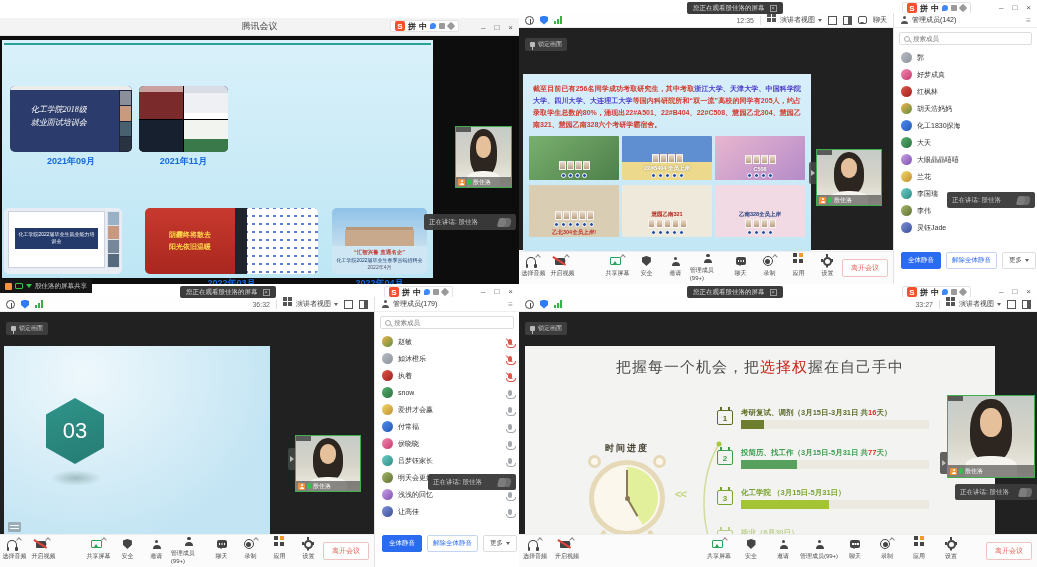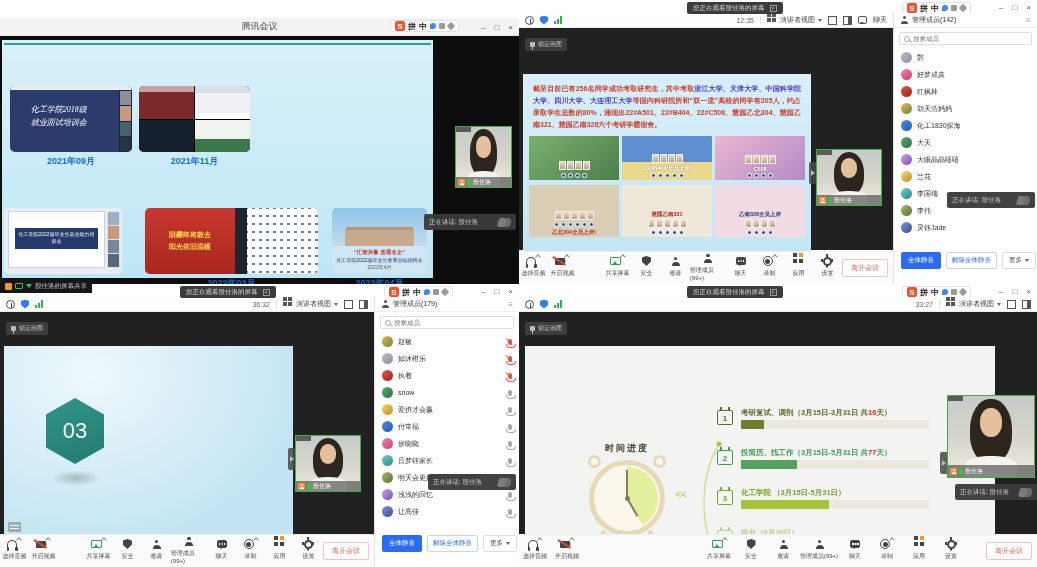--- a/index.html
+++ b/index.html
@@ -190,21 +190,21 @@
   .bd{width:5px;height:5px;border-radius:50%;background:#2a52a0;border:1px solid #fff}
   .tl{font-size:5.5px;color:#fff;font-weight:bold;text-shadow:0 0 2px rgba(0,0,0,.45);margin-bottom:1px;white-space:nowrap}
   .t11{background:linear-gradient(140deg,#79b06e,#4e7f4a)}
   .t12{background:linear-gradient(#5f8fd0 58%,#ecd98b 58%)}
   .t13{background:linear-gradient(140deg,#e9b6cf,#b48bc9)}
   .t21{background:#d9cdb4}.t21 .tl{color:#c03227;text-shadow:none}
   .t22{background:#efe9dc}.t22 .tl{color:#b3261c;text-shadow:none}
   .t23{background:#f2dae4}.t23 .tl{color:#24407e;text-shadow:none}
 
   
-  .q3-slide{position:absolute;left:4px;top:34px;width:289px;height:192px;background:radial-gradient(ellipse at 30% 15%,#eef8fc 0%,#c2e4f3 75%);z-index:2}
+  .q3-slide{position:absolute;left:4px;top:34px;width:266px;height:192px;background:radial-gradient(ellipse at 30% 15%,#eef8fc 0%,#c2e4f3 75%);z-index:2}
   .hexrow{position:absolute;left:42px;top:52px;display:flex;align-items:center;gap:16px}
   .hex{width:58px;height:66px;background:linear-gradient(160deg,#2f948a,#257c73);clip-path:polygon(50% 0,100% 25%,100% 75%,50% 100%,0 75%,0 25%);display:flex;align-items:center;justify-content:center;color:#fff;font-size:22px}
   .hexsh{position:absolute;left:46px;top:124px;width:52px;height:16px;background:radial-gradient(ellipse at center,rgba(120,150,150,.55),rgba(0,0,0,0) 70%)}
   .q3t{font-size:16px;font-weight:bold;color:#2a8a80;letter-spacing:3px;white-space:nowrap}
   .navchip{position:absolute;left:4px;bottom:6px;width:13px;height:10px;background:#93a3ab;opacity:.85;border-radius:1px;position:absolute}
   .navchip::after{content:"";position:absolute;left:2px;top:3px;width:9px;height:1px;background:#fff;box-shadow:0 3px #fff}
 
   
   .q4-slide{position:absolute;left:6px;top:34px;width:470px;height:214px;background:#f3f3f1;z-index:2}
   .q4title{position:absolute;left:0;top:12px;width:100%;text-align:center;font-size:15px;color:#4c4c4c;letter-spacing:1px}
@@ -264,21 +264,21 @@
             <div class="strip">
                 <i style="background:#8a8f9a"></i>
                 <i style="background:#c99a7e"></i>
                 <i style="background:#49606e"></i>
                 <i style="background:#2a3440"></i>
               </div>
           </div>
           <div class="ccap" data-interactable="false">2021年09月</div>
         </div>
 
-        <div class="card" style="left:137px;top:46px;width:111px" data-interactable="false">
+        <div class="card" style="left:137px;top:46px;width:89px" data-interactable="false">
           <div class="cimg" data-interactable="false">
             <div class="c2grid">
               <i style="background:linear-gradient(#caa0a0 18%,#7a2a2a 18%)"></i>
               <i style="background:linear-gradient(#d9dde5 22%,#eef0f4 22%);box-shadow:inset 0 -20px 0 -14px #fff"></i>
               <i style="background:#16202e"></i>
               <i style="background:linear-gradient(#f2f4f0 60%,#3a7a4a 60%)"></i>
             </div>
           </div>
           <div class="ccap" data-interactable="false">2021年11月</div>
         </div>
@@ -919,20 +919,23 @@
       <span class="i-full" data-interactable="true"></span>
       <span class="i-pane" data-interactable="true"></span>
     </div>
 
     <div class="content" style="left:0;top:28px;width:518px;height:222px" data-interactable="false">
       <div class="pinbtn" data-interactable="true">
         <span class="i-pin" data-interactable="false"></span>
         <span data-interactable="false">锁定画面</span>
       </div>
       <div class="q4-slide" data-interactable="false">
+        <div class="q4title" data-interactable="false">
+          <span data-interactable="false">把握每一个机会，把</span><span class="em" data-interactable="false">选择权</span><span data-interactable="false">握在自己手中</span>
+        </div>
         <div class="clock-label" data-interactable="false">时间进度</div>
         <div class="clock" data-interactable="false">
           <span class="bell1" data-interactable="false"></span>
             <span class="bell2" data-interactable="false"></span>
           <span class="leg1"></span>
             <span class="leg2"></span>
           <span class="hand hm"></span>
             <span class="hand hh"></span>
             <span class="cdot"></span>
         </div>

